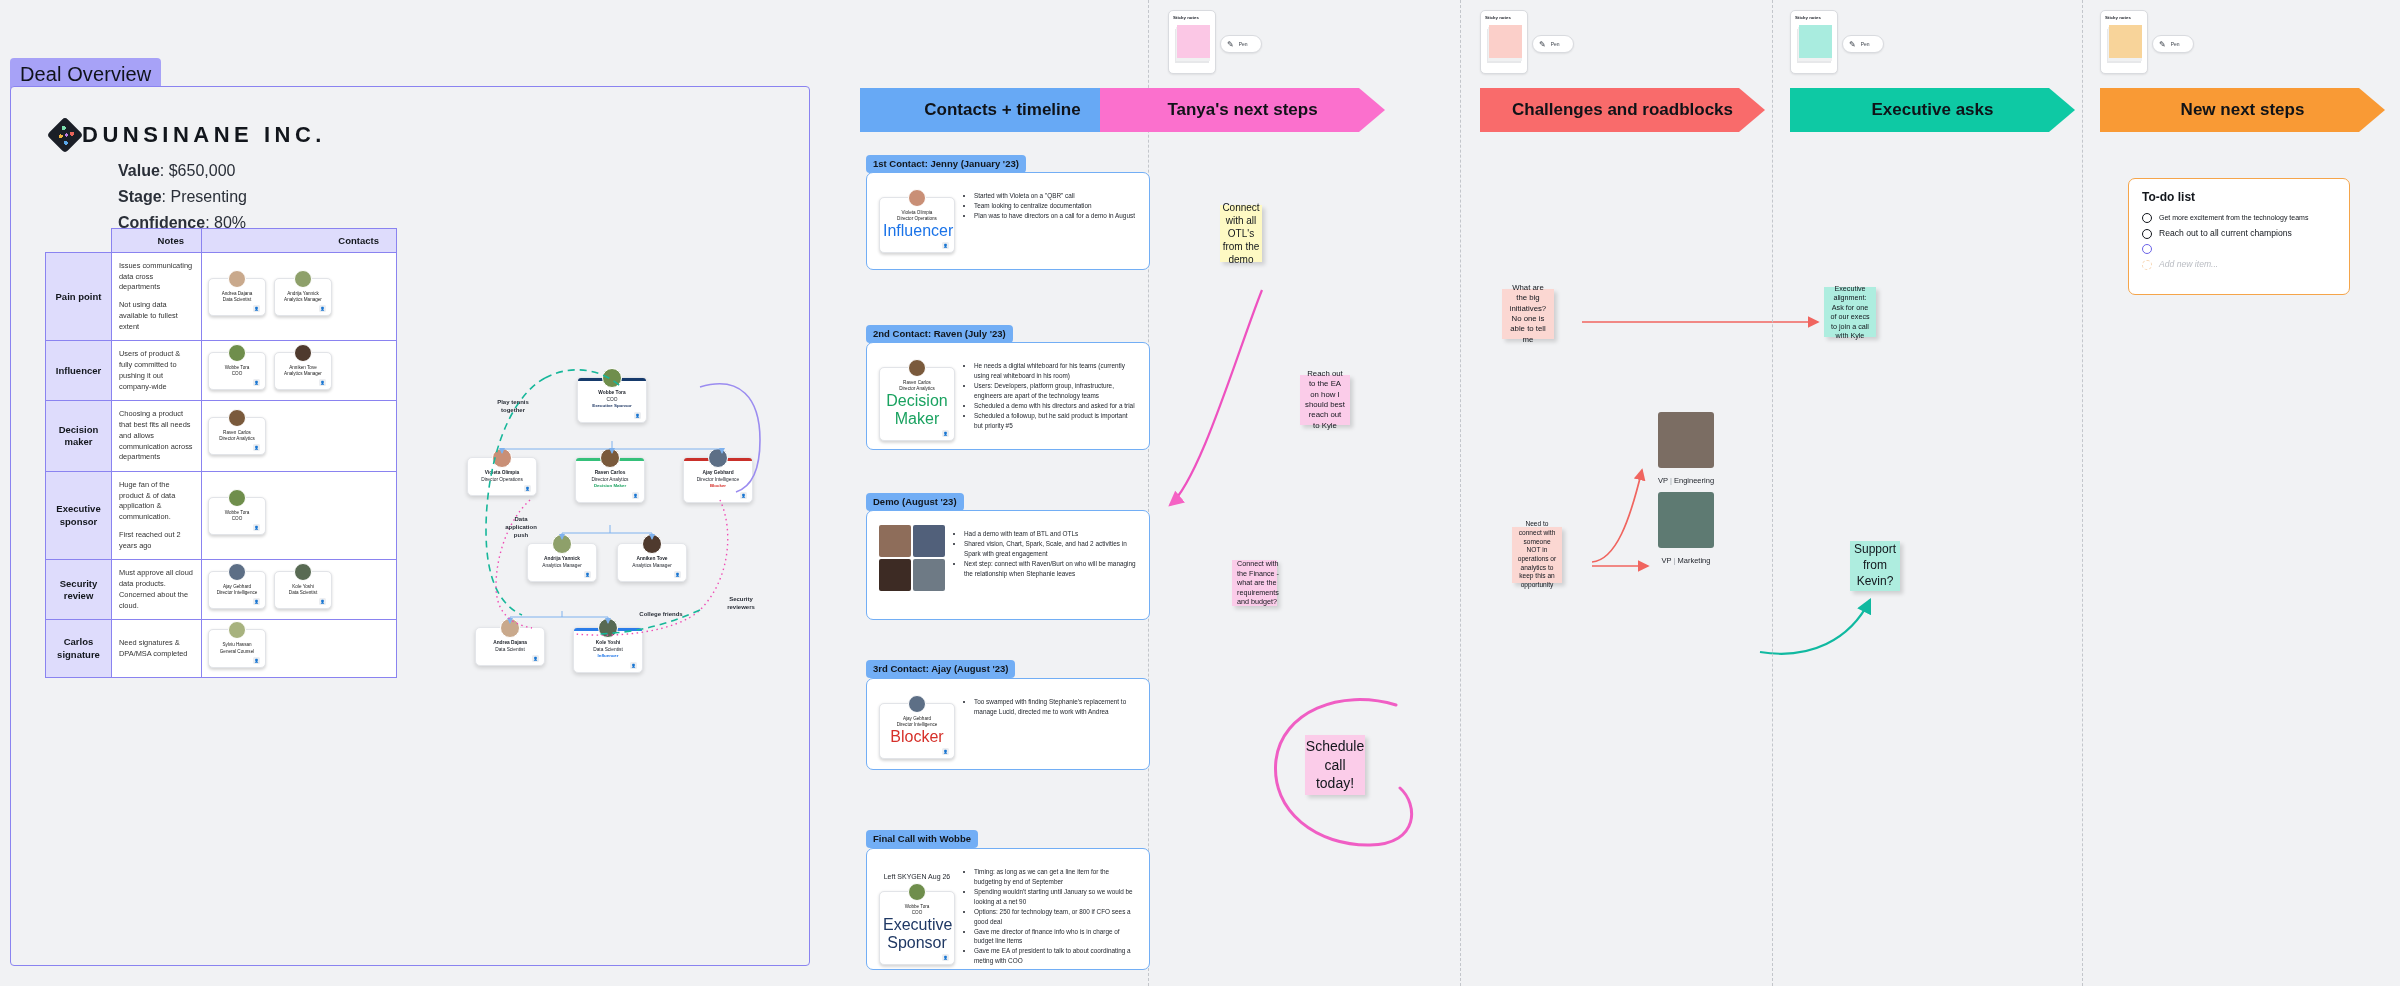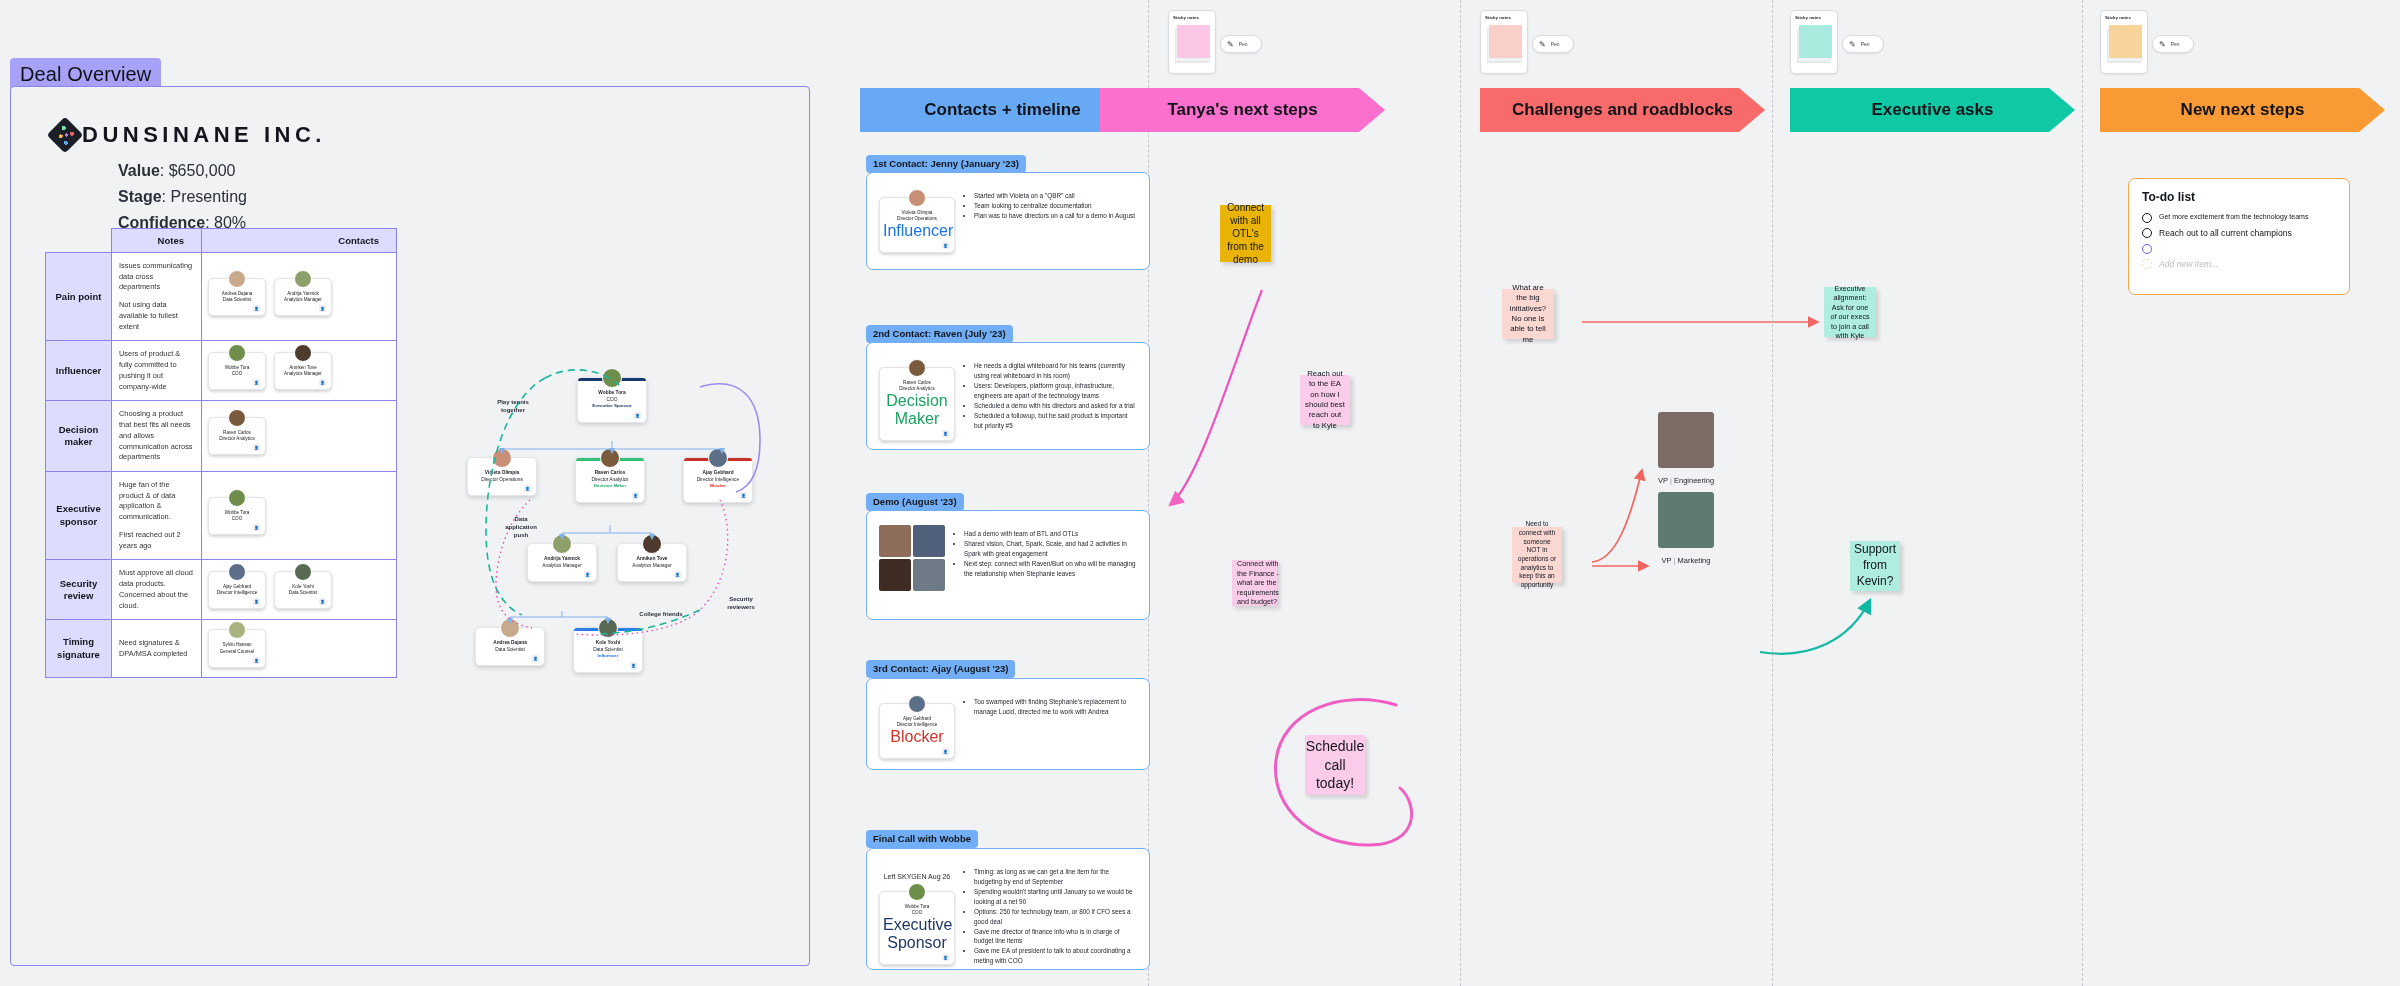--- a/index.html
+++ b/index.html
@@ -146,21 +146,21 @@
   }
   .pen .g{ font-size:8px; color:#3c424b; }
   .pen .t{ font-size:5px; color:#3c424b; }
 
   
   #todo{
     position:absolute; left:2128px; top:178px; width:222px; height:117px;
     background:#fff; border:1.4px solid #f5a54a; border-radius:7px; padding:11px 13px;
   }
   #todo h4{ font-size:12px; font-weight:700; margin-bottom:8px; }
-  .todo-item{ display:flex; align-items:flex-start; gap:7px; margin-bottom:4px; }
+  .todo-item{ display:flex; align-items:center; gap:7px; margin-bottom:4px; }
   .ring{ width:10px;height:10px;border-radius:50%; border:1.6px solid #12161c; flex:0 0 auto; margin-top:1px;}
   .ring.blue{ border-color:#6b63e8; }
   .ring.faint{ border:1.6px dashed #f7d6b3; }
   .todo-item .tx{ font-size:7px; line-height:1.4; }
   .todo-item .tx.big{ font-size:8.6px; }
   .todo-item .tx.ph{ font-size:8.6px; color:#b9bcc2; font-style:italic; }
 
   
   .vp{ position:absolute; text-align:center; }
   .vp .ph{ width:56px; height:56px; border-radius:3px; }
@@ -306,21 +306,21 @@
       <div class="av" style="background:#586a53"></div>
       <div class="nm">Kole Yoshi</div>
       <div class="rl">Data Scientist</div>
 
       <div class="ic">👤</div>
     </div>
           </div>
      </td>
       </tr>
       <tr>
-        <td class="rowlabel">Timing signature</td>
+        <td class="rowlabel">Carlos signature</td>
      <td class="notes">
           <p>Need signatures &amp; DPA/MSA completed</p>
         </td>
      <td class="contacts">
        <div class="ccards">
             <div class="ccard" style="">
 
       <div class="av" style="background:#a7b27e"></div>
       <div class="nm">Sylviu Hassan</div>
       <div class="rl">General Counsel</div>
@@ -616,21 +616,21 @@
       <i style="left:2px;top:0;width:33px;height:33px;background:#f8d49a"></i>
     </div>
     </div>
     <div class="pen" style="left: 2152px; top: 35px;">
       <span class="g">✎</span>
                <span class="t">Pen</span>
     </div>
   </div>
 
 <div id="notes-layer">
-    <div class="sticky" style="left: 1220px; top: 205px; width: 51px; height: 57px; background: #eab308; font-size: 10px;">
+    <div class="sticky" style="left: 1220px; top: 205px; width: 42px; height: 57px; background: #fef9c3; font-size: 10px;">
       <span>Connect with all OTL's from the demo</span>
     </div>
     <div class="sticky" style="left: 1300px; top: 375px; width: 50px; height: 50px; background: rgb(251, 204, 233); font-size: 7.8px;">
       <span>Reach out to the EA on how I should best reach out to Kyle</span>
     </div>
     <div class="sticky left" style="left: 1232px; top: 560px; width: 45px; height: 46px; background: rgb(251, 204, 233); font-size: 7.2px;">
       <span>Connect with the Finance - what are the requirements and budget?</span>
     </div>
     <div class="sticky" style="left: 1305px; top: 735px; width: 60px; height: 60px; background: rgb(251, 204, 233); font-size: 14px;">
       <span>Schedule call today!</span>

